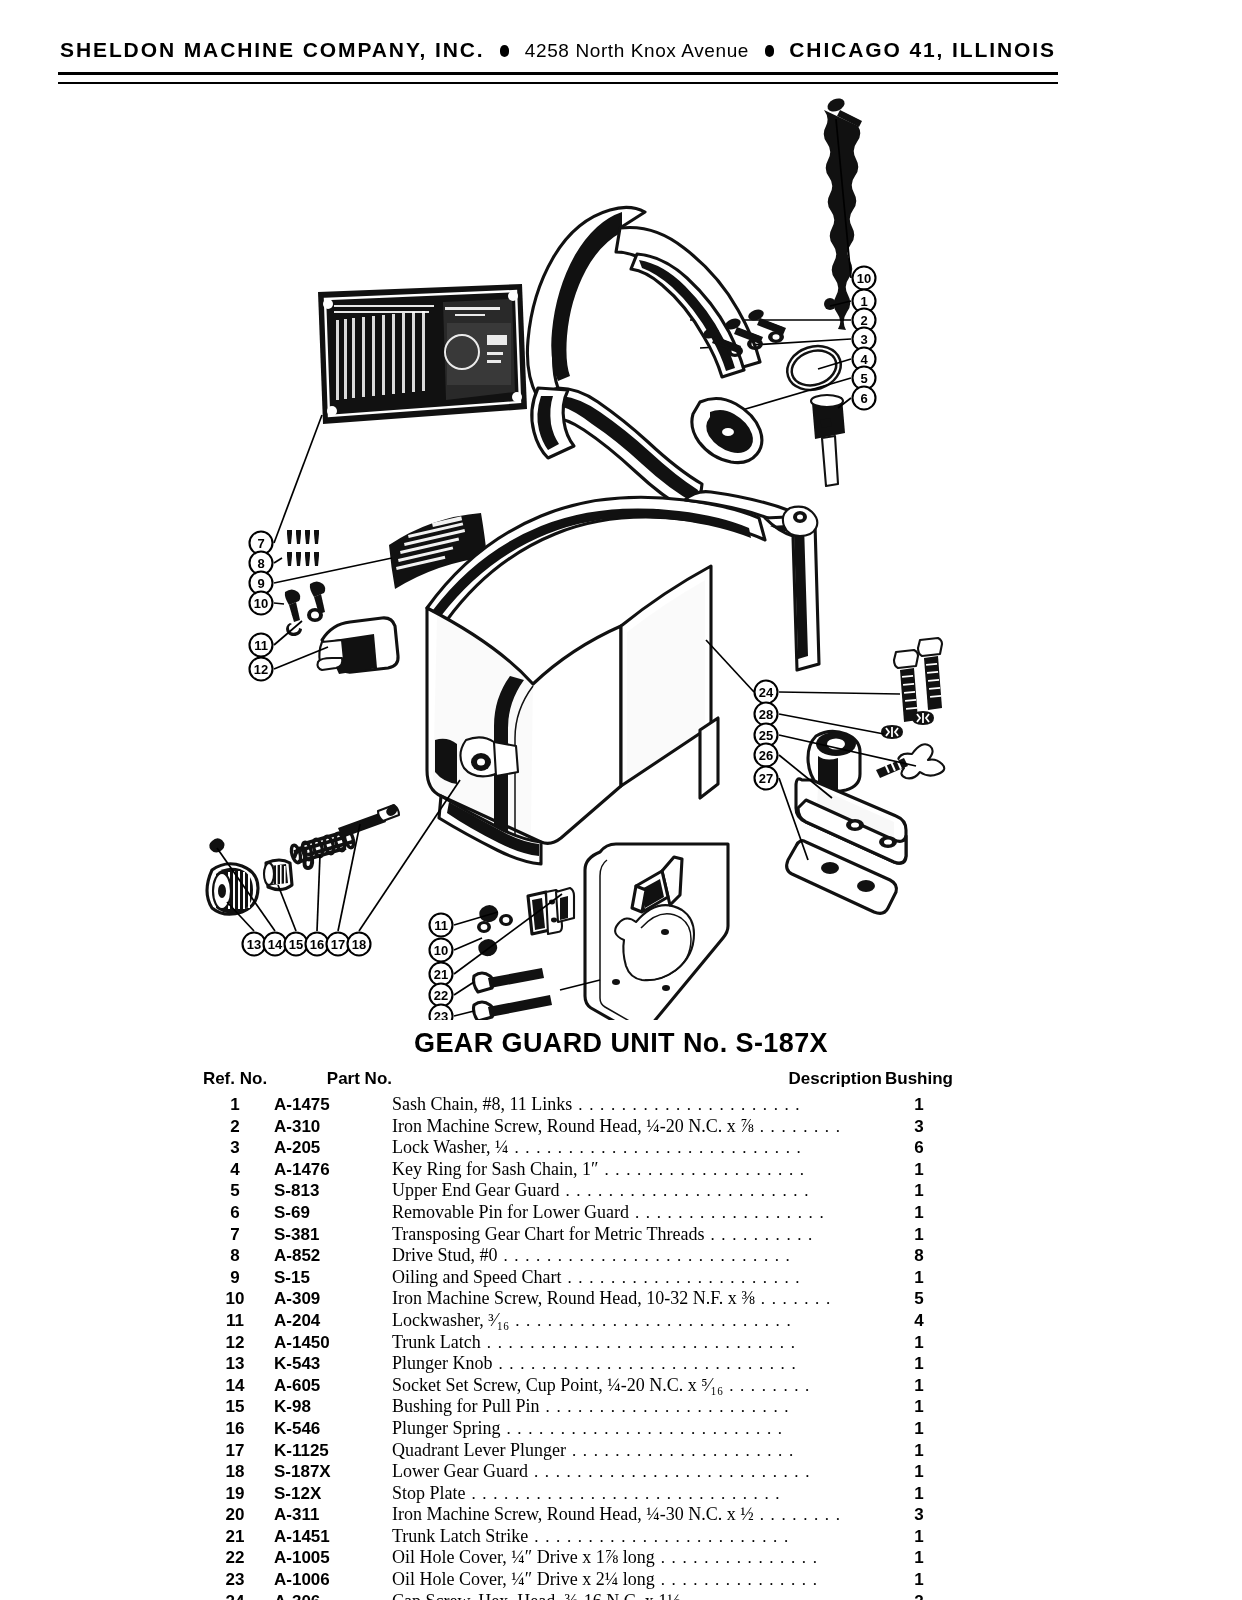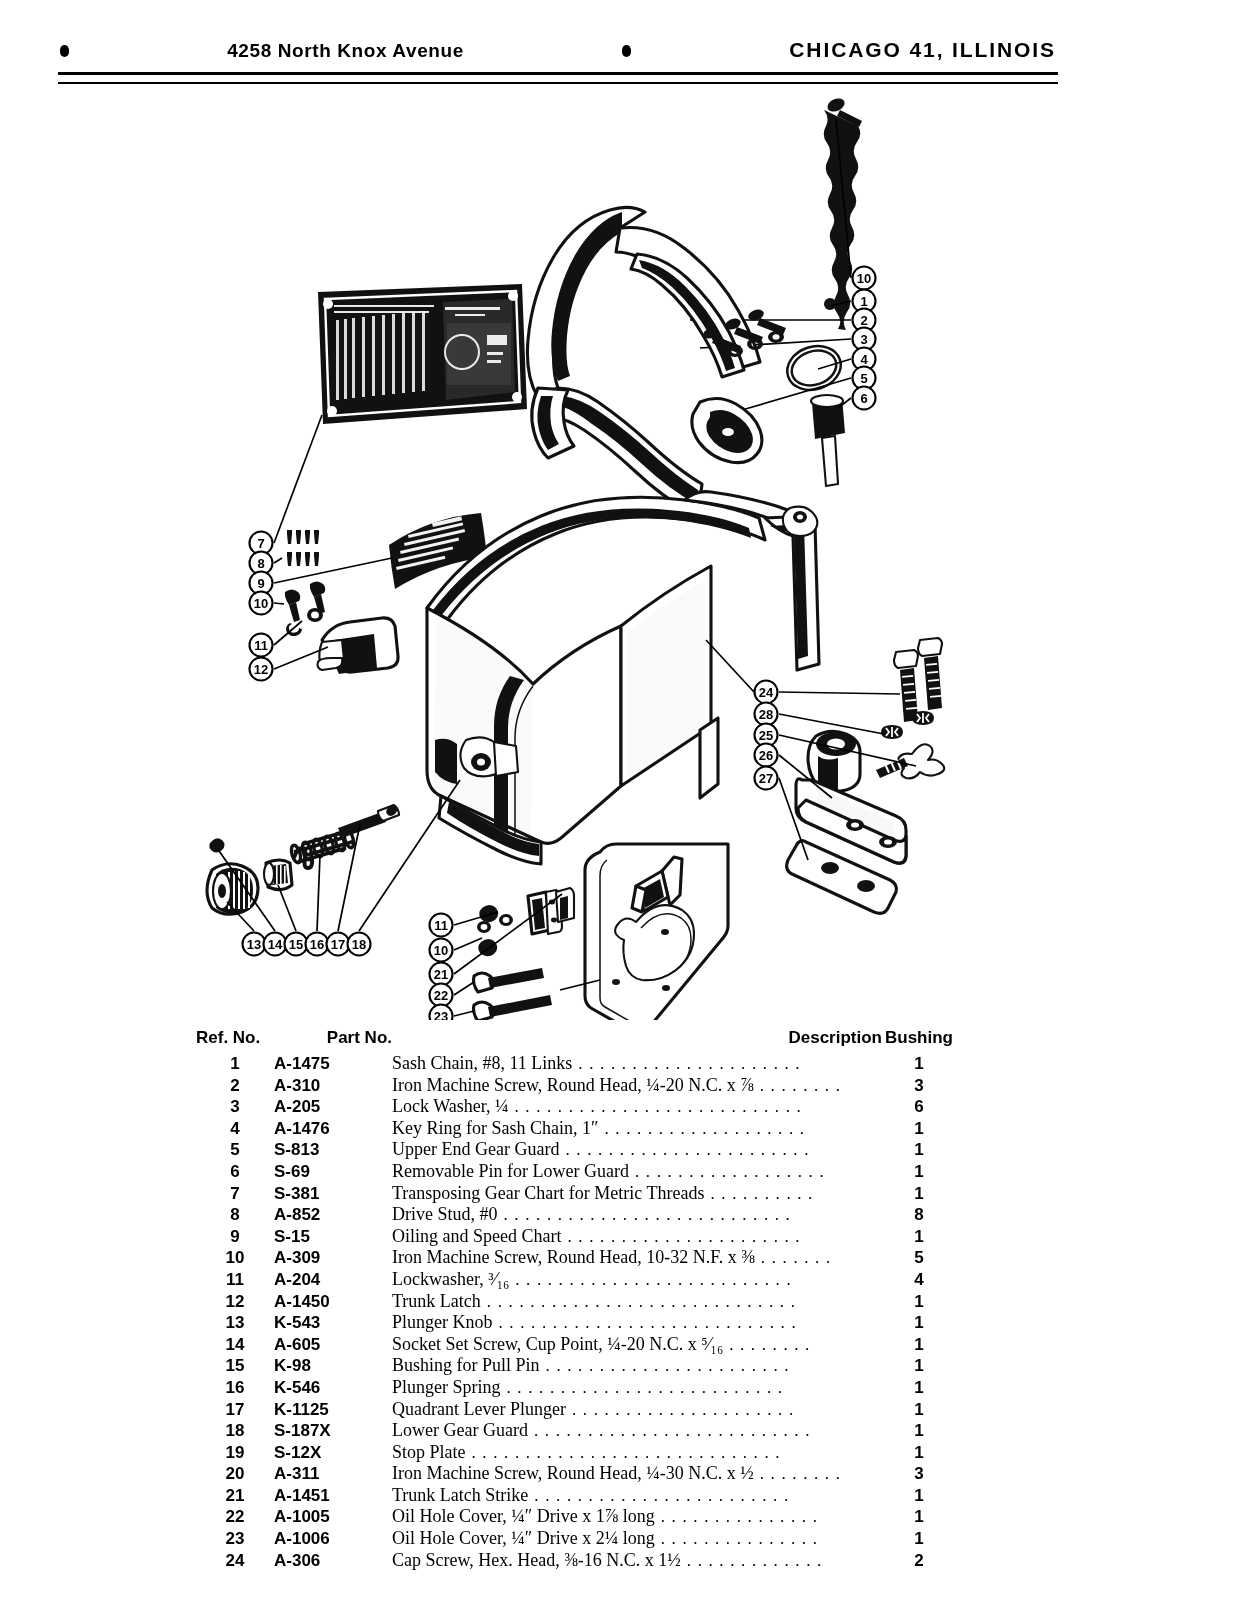--- a/index.html
+++ b/index.html
@@ -33,21 +33,21 @@
     font-weight: bold;
     font-size: 21px;
     letter-spacing: 1.6px;
     color: #000;
     padding: 0 2px;
   }
   .hdr-company { letter-spacing: 1.9px; }
   .hdr-address {
     font-size: 19px;
     letter-spacing: 0.6px;
-    font-weight: bold;
+    font-weight: normal;
   }
   .hdr-city { letter-spacing: 1.9px; }
   .hdr-dot {
     display: inline-block;
     width: 9px; height: 12px;
     background: #000;
     border-radius: 50% / 42%;
     transform: rotate(0deg);
   }
   #header-rule {
@@ -94,21 +94,21 @@
     font-family: "Liberation Serif", serif;
   }
   #parts-table thead th {
     font-family: "Liberation Sans", sans-serif;
     font-weight: bold;
     font-size: 17px;
     color: #000;
     padding: 0 0 5px 0;
     white-space: nowrap;
   }
-  .col-ref   { width: 78px;  text-align: left; }
+  .col-ref   { width: 78px;  text-align: center; }
   .col-part  { width: 118px; text-align: right; }
   .col-desc  { width: 490px; text-align: right; }
   .col-qty   { width: 74px;  text-align: center; }
 
   #parts-table tbody td {
     padding: 0;
     line-height: 20.6px;
     vertical-align: baseline;
     color: #000;
   }
@@ -171,20 +171,21 @@
   .ink { fill: #111; stroke: none; }
   .outline { fill: #fff; stroke: #111; stroke-width: 3.1; stroke-linejoin: round; stroke-linecap: round; }
   .outline-thin { fill: #fff; stroke: #111; stroke-width: 2.1; stroke-linejoin: round; stroke-linecap: round; }
   .hair { fill: none; stroke: #111; stroke-width: 1.5; }
 </style>
 </head>
 <body>
 
 <div id="page-header">
   <div class="hdr-row">
+    <span class="hdr-company">SHELDON MACHINE COMPANY, INC.</span>
     <span class="hdr-dot"></span>
     <span class="hdr-address">4258 North Knox Avenue</span>
     <span class="hdr-dot"></span>
     <span class="hdr-city">CHICAGO 41, ILLINOIS</span>
   </div>
 </div>
 <div id="header-rule"></div>
 
 <div id="illustration">
 <svg width="1242" height="940" viewBox="0 0 1242 940" xmlns="http://www.w3.org/2000/svg">
@@ -734,20 +735,21 @@
         <g>
           <circle class="callout" cx="766" cy="698" r="11.5"></circle>
           <text class="callout-num" x="766" y="698.5">27</text>
         </g>
       </g>
 
 </svg>
 </div>
 
 <div id="parts-section">
+  <h1 id="parts-title">GEAR GUARD UNIT No. S-187X</h1>
   <table id="parts-table">
     <thead>
       <tr>
         <th class="col-ref">Ref. No.</th>
         <th class="col-part">Part No.</th>
         <th class="col-desc">Description</th>
         <th class="col-qty">Bushing</th>
       </tr>
     </thead>
     <tbody id="parts-tbody">

